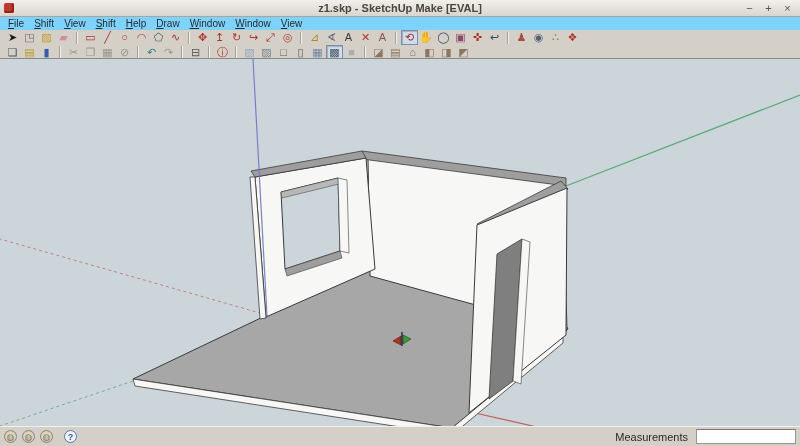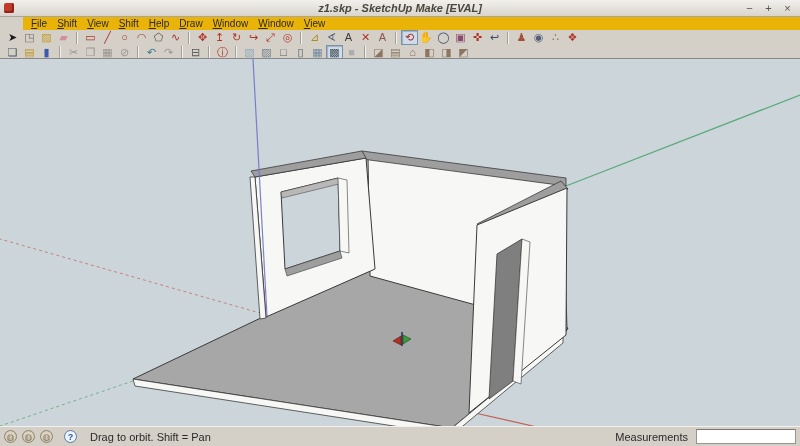--- a/index.html
+++ b/index.html
@@ -4,26 +4,26 @@
 <style>
   * { box-sizing: border-box; margin: 0; padding: 0; }
   html,body { width:800px; height:446px; overflow:hidden; }
   body { font-family:"Liberation Sans",sans-serif; background:#d4d0c8; position:relative; }
 
   
   .titlebar { height:17px; background:linear-gradient(#f2f0ec,#d9d5ce); border-bottom:1px solid #aaa69d;
               display:flex; align-items:center; position:relative; }
   .logo { width:10px; height:10px; margin-left:4px; background:#c0392b; border-radius:2px;
           box-shadow:inset -2px -2px 0 #8e2418; }
-  .title { position:absolute; left:0; right:0; text-align:center; font-size:11px; font-weight:bold; color:#4a453d;font-style:italic; }
+  .title { position:absolute; left:0; right:0; text-align:center; font-size:11px; font-weight:bold; color:#4a453d; }
   .winbtns { margin-left:auto; display:flex; gap:6px; padding-right:6px; z-index:1; }
   .winbtn { width:13px; height:13px; text-align:center; line-height:12px; font-size:11px; color:#5a554c; cursor:pointer; }
 
   
-  .menubar { height:13px; background:#eab308; display:flex; align-items:center; padding-left:3px;margin-left:23px; }
+  .menubar { height:13px; background:#7dd3fc; display:flex; align-items:center; padding-left:3px; }
   .menu-item { font-size:10px; color:#2a2a2a; padding:0 5px; cursor:pointer; }
   .menu-item::first-letter { text-decoration:underline; }
 
   
   .toolbar { height:15px; background:#d4d0c8; display:flex; align-items:center; padding-left:4px; }
   .toolbar.row2 { border-bottom:1px solid #9a968e; }
   .tbtn { width:17px; height:15px; line-height:14px; text-align:center; font-size:11px; cursor:pointer;
           flex:0 0 auto; user-select:none; }
   .tbtn.pressed { background:#cfdce9; border:1px solid #7a90a8; box-shadow:inset 1px 1px 1px #9eb0c2; line-height:12px; }
   .tsep { width:2px; height:12px; border-left:1px solid #a39f96; border-right:1px solid #f4f2ee; margin:0 4px; flex:0 0 auto; }
@@ -181,17 +181,16 @@
 </svg>
 </div>
 
 <div class="statusbar">
   <span class="status-icons" style="display:flex;align-items:center;">
       <span class="sicon">◍</span>
       <span class="sicon">◍</span>
       <span class="sicon">◍</span>
     </span>
   <span class="sicon help">?</span>
-  <span class="hint">Drag to orbit. Shift = Pan</span>
   <span class="spacer"></span>
   <span class="measure-label">Measurements</span>
   <input class="measure-input" value="" style="">
 </div>
 
 </body></html>

